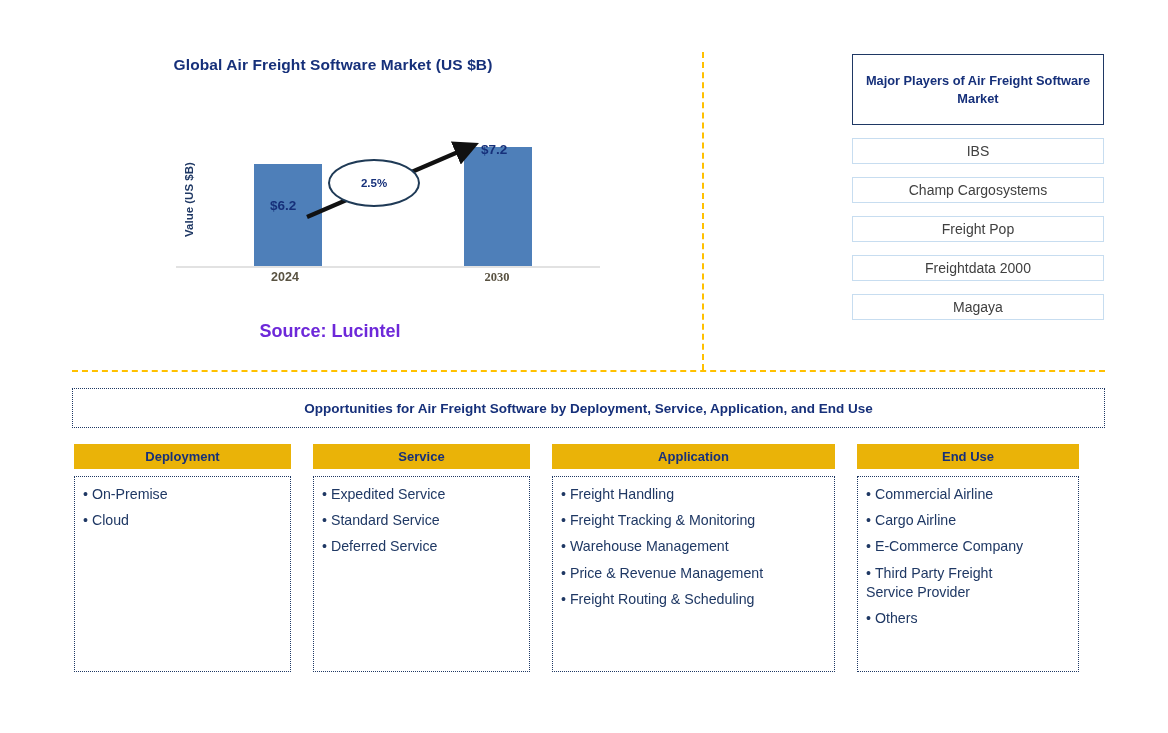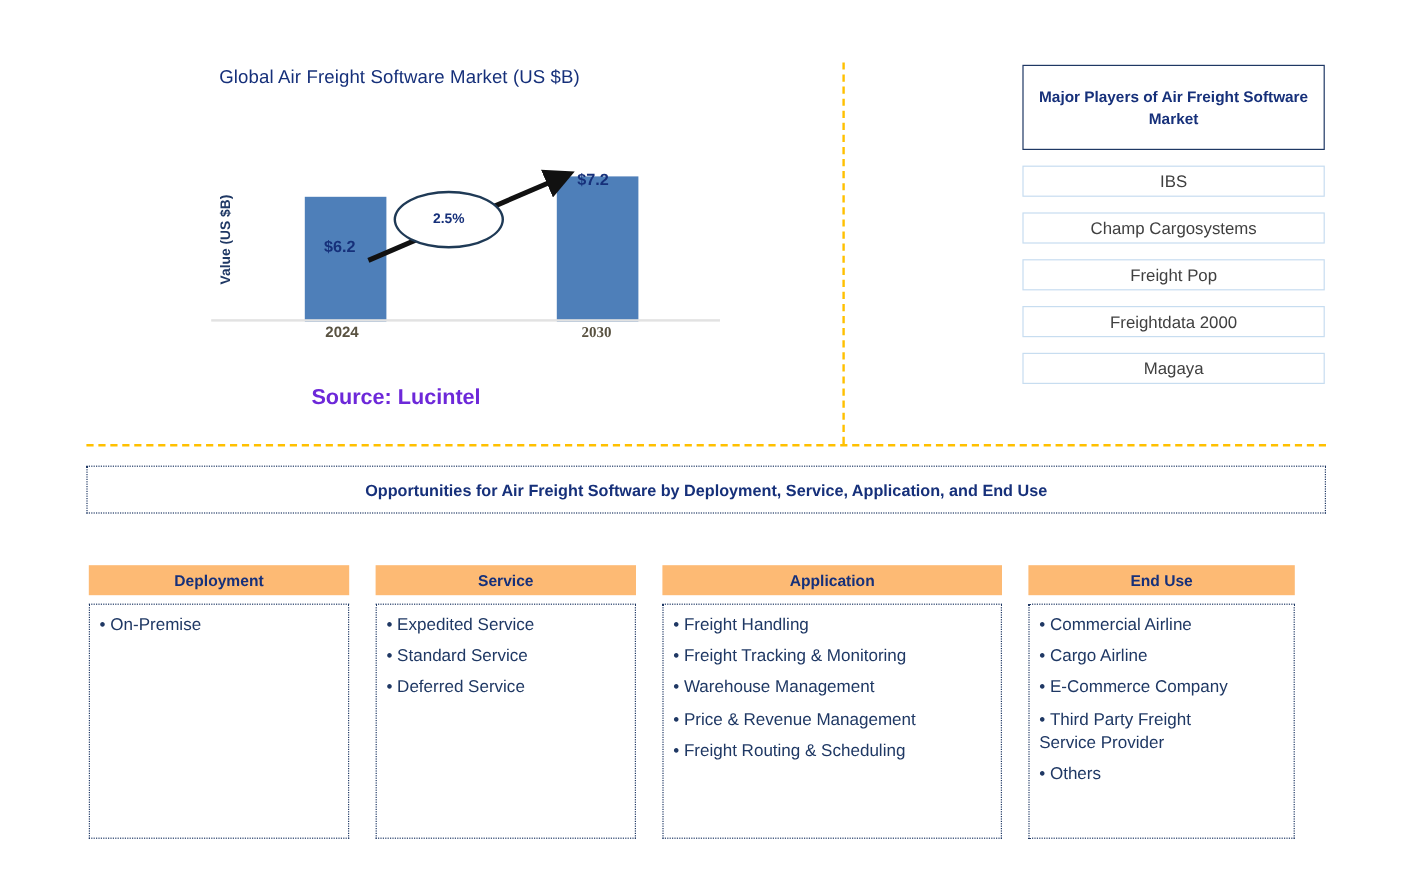--- a/index.html
+++ b/index.html
@@ -26,21 +26,21 @@
     width: 702px;
     height: 370px;
   }
   #chart-title {
     position: absolute;
     left: 0;
     top: 56px;
     width: 666px;
     text-align: center;
     font-size: 15.5px;
-    font-weight: normal;
+    font-weight: bold;
     color: #16307a;
     letter-spacing: 0.1px;
   }
   #yaxis-label {
     position: absolute;
     left: 183px;
     top: 145px;
     width: 20px;
     height: 110px;
     font-size: 11.5px;
@@ -214,28 +214,27 @@
     gap: 0;
   }
   .column { box-sizing: border-box; }
   .col-0 { width: 217px; margin-right: 22px; }
   .col-1 { width: 217px; margin-right: 22px; }
   .col-2 { width: 283px; margin-right: 22px; }
   .col-3 { width: 222px; }
 
   .col-header {
     height: 25px;
-    background: #fdba74;
+    background: #eab308;
     display: flex;
     align-items: center;
     justify-content: center;
     font-size: 13px;
     font-weight: bold;
     color: #16307a;
-    margin-top: 27px;
   }
   .col-body {
     box-sizing: border-box;
     margin-top: 7px;
     height: 196px;
     border: 1.6px dotted #1f3864;
     padding: 8px 6px 0 8px;
   }
   .bullet-item {
     font-size: 14.2px;
@@ -298,20 +297,21 @@
   </div>
 
   <div id="opportunities-banner">Opportunities for Air Freight Software by Deployment, Service, Application, and End Use</div>
 
   <div id="columns">
 
     <div class="column col-0">
       <div class="col-header">Deployment</div>
       <div class="col-body">
         <div class="bullet-item"><span>•&nbsp;</span><span>On-Premise</span></div>
+        <div class="bullet-item"><span>•&nbsp;</span><span>Cloud</span></div>
       </div>
     </div>
 
     <div class="column col-1">
       <div class="col-header">Service</div>
       <div class="col-body">
         <div class="bullet-item"><span>•&nbsp;</span><span>Expedited Service</span></div>
         <div class="bullet-item"><span>•&nbsp;</span><span>Standard Service</span></div>
         <div class="bullet-item"><span>•&nbsp;</span><span>Deferred Service</span></div>
       </div>

